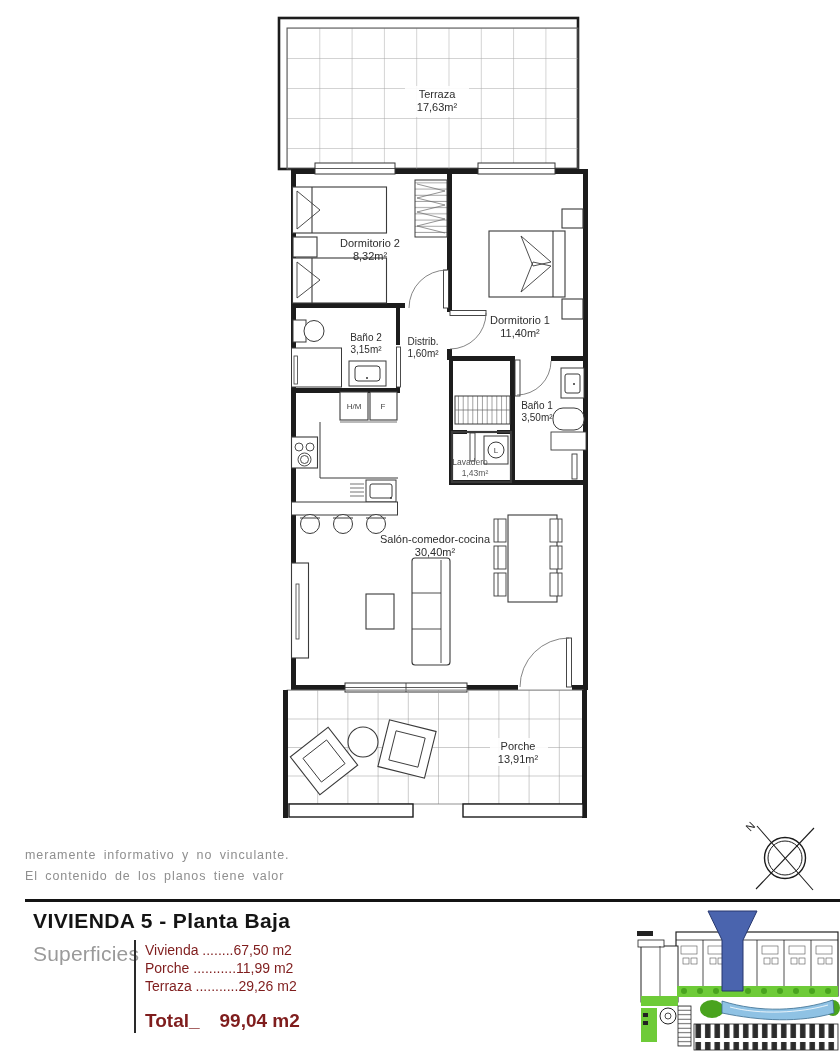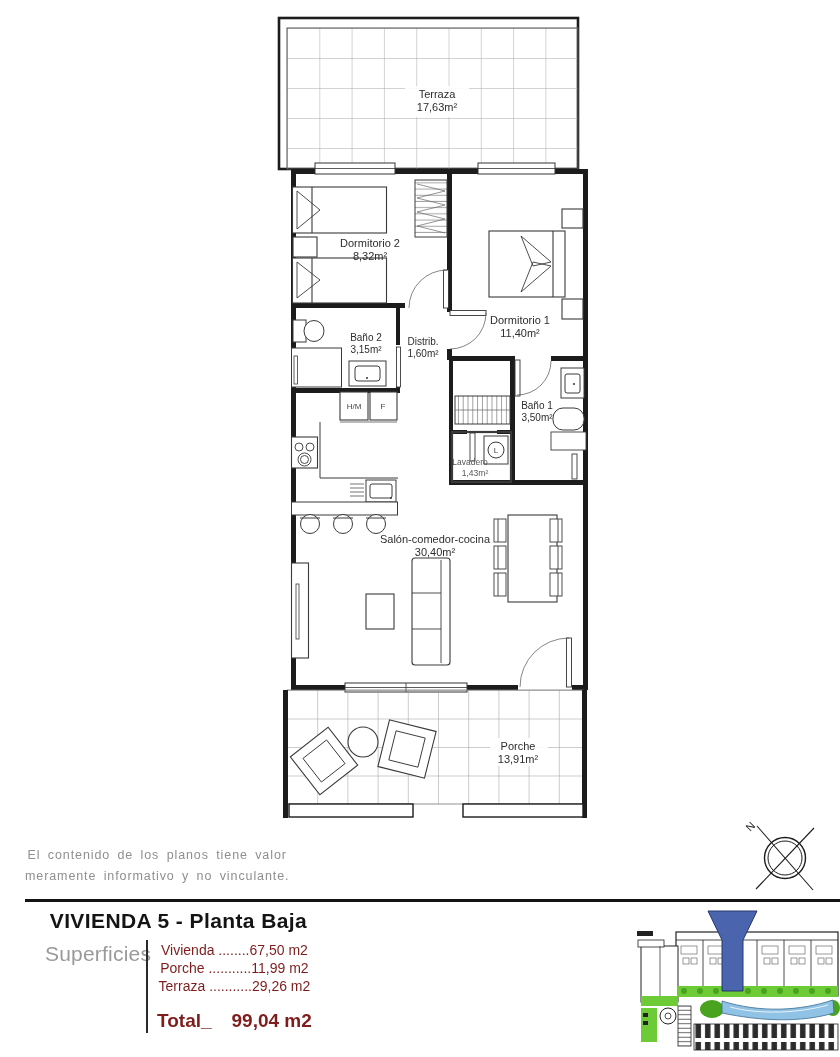--- a/index.html
+++ b/index.html
@@ -1,30 +1,30 @@
 <!DOCTYPE html>
 <html><head>
 <meta charset="utf-8">
 <style>
   html,body{margin:0;padding:0;background:#fff;}
   .page{position:relative;width:840px;height:1057px;background:#fff;overflow:hidden;
-        font-family:"Liberation Sans",sans-serif;text-align:center;}
+        font-family:"Liberation Sans",sans-serif;}
   svg.plan{position:absolute;left:0;top:0;}
   
   .rlabel{font-family:"Liberation Sans",sans-serif;font-size:11px;fill:#2d2d2d;text-anchor:middle;}
   .rlabel-s{font-size:10px;}
   .rlabel-xs{font-size:8.5px;fill:#555;}
   .applbl{font-family:"Liberation Sans",sans-serif;font-size:8px;fill:#444;text-anchor:middle;}
   .northlbl{font-family:"Liberation Sans",sans-serif;font-size:11px;fill:#1c1c1c;text-anchor:middle;}
   
   .disclaimer{position:absolute;left:25px;top:845px;color:#8f8f8f;font-size:12.5px;
               letter-spacing:.9px;word-spacing:3px;line-height:1.68;}
   .rule{position:absolute;left:25px;right:0;top:899px;height:2.5px;background:#141414;}
   
-  .titleblock{position:absolute;left:45px;top:909px;color:#141414;}
+  .titleblock{position:absolute;left:33px;top:909px;color:#141414;}
   .tb-title{font-size:21px;font-weight:bold;letter-spacing:.4px;}
   .tb-row{display:flex;align-items:stretch;margin-top:7px;}
   .tb-sup{font-size:21px;color:#9a9a9a;width:101px;letter-spacing:.2px;padding-top:2px;}
   .tb-div{width:2px;background:#2a2a2a;margin-right:9px;}
   .tb-list{font-size:14px;color:#7f1d1d;line-height:1.3;padding-top:1px;}
   .tb-total{font-size:19px;font-weight:bold;margin-top:13px;}
   .tb-total .val{margin-left:20px;}
 </style>
 </head>
 <body>
@@ -379,22 +379,22 @@
         <rect x="643" y="1021" width="5" height="4" fill="#222"></rect>
     <rect x="678" y="1006" width="13" height="40" fill="url(#ladder)" stroke="#222" stroke-width=".8"></rect>
 
     <rect x="694" y="1024" width="144" height="26" fill="url(#cars)" stroke="#222" stroke-width=".8"></rect>
 
     <polygon points="708,911 757,911 743,940 743,991 722,991 722,940" fill="#4a64ae" stroke="#26376f" stroke-width="1"></polygon>
   </g>
 </svg>
 
 <div class="disclaimer">
+  <div>meramente informativo y no vinculante.</div>
   <div>El contenido de los planos tiene valor</div>
-  <div>meramente informativo y no vinculante.</div>
 </div>
 
 <div class="rule"></div>
 
 <div class="titleblock">
   <div class="tb-title">VIVIENDA 5 - Planta Baja</div>
   <div class="tb-row">
     <div class="tb-sup">Superficies</div>
     <div class="tb-div"></div>
     <div class="tb-list">

